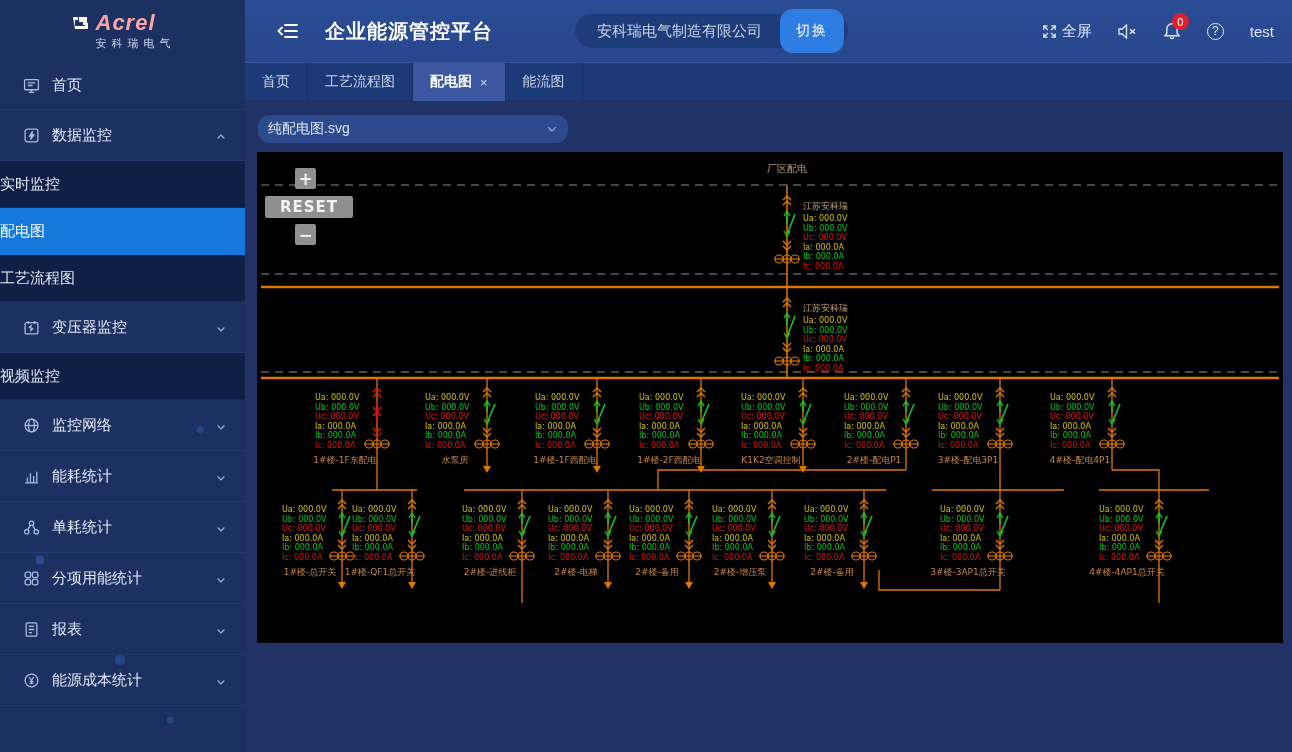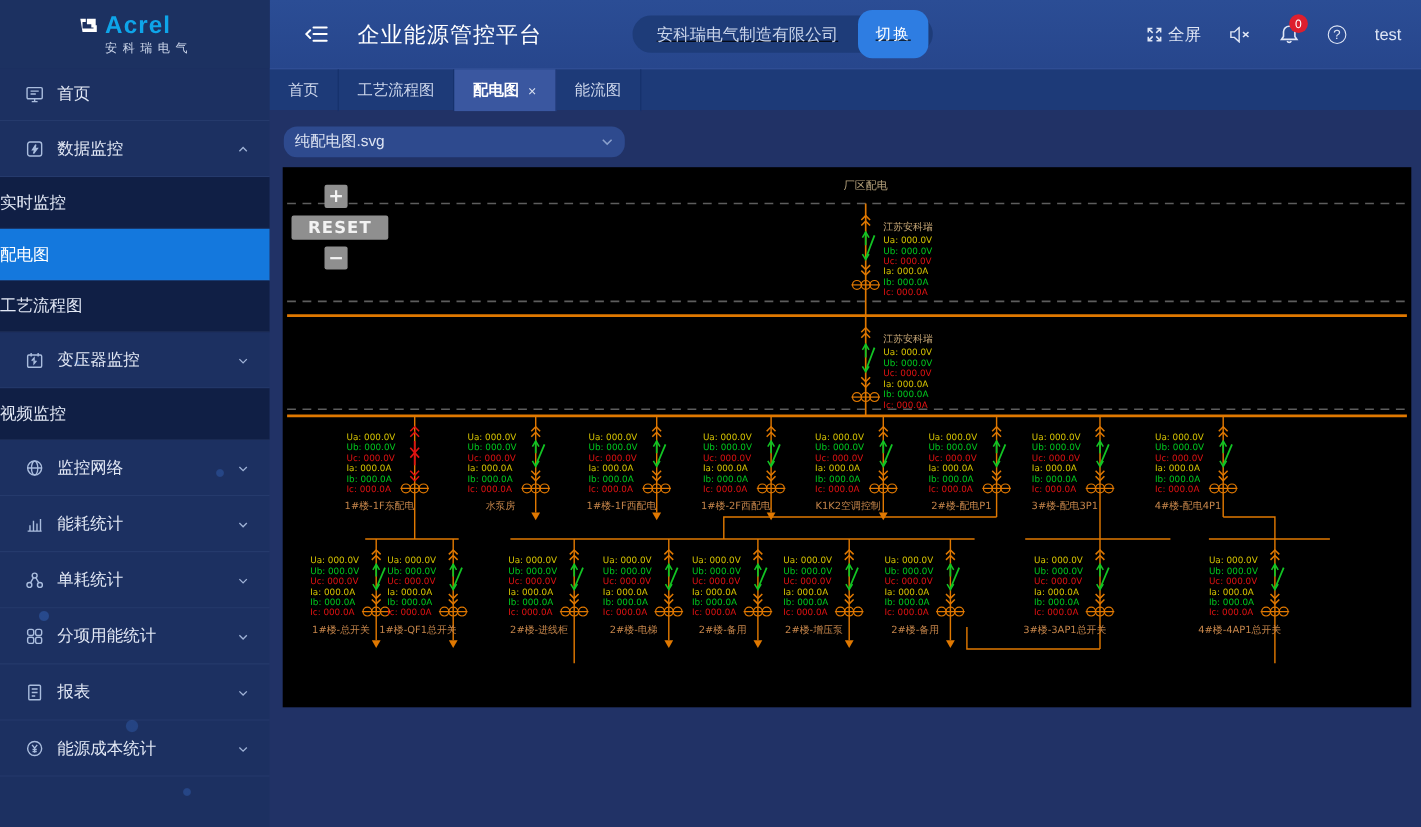--- a/index.html
+++ b/index.html
@@ -9,36 +9,36 @@
 
 .sidebar{position:absolute;left:0;top:0;width:245px;height:752px;background:#1c3061;color:#dfe6f5;z-index:3;
  background-image:radial-gradient(circle 5px at 40px 560px,rgba(60,120,220,.35) 0 4px,transparent 5px),
  radial-gradient(circle 4px at 200px 430px,rgba(60,120,220,.3) 0 3px,transparent 4px),
  radial-gradient(circle 6px at 120px 660px,rgba(60,120,220,.28) 0 5px,transparent 6px),
  radial-gradient(circle 3px at 70px 330px,rgba(80,140,230,.3) 0 2px,transparent 3px),
  radial-gradient(circle 4px at 170px 720px,rgba(60,120,220,.3) 0 3px,transparent 4px);}
 .logo{height:62px;display:flex;align-items:center;justify-content:center;background:#1c3161;}
 .logo-mark{margin-right:6px;margin-top:-12px;}
 .logo-text{text-align:left;}
-.brand{font-size:22px;font-weight:bold;color:#0ea5e9;line-height:22px;letter-spacing:1px;}
+.brand{font-size:22px;font-weight:bold;font-style:italic;color:#fca5a5;line-height:22px;letter-spacing:1px;}
 .brand-sub{font-size:11px;color:#ccd6ea;letter-spacing:5px;margin-top:2px;}
 .nav-item{position:relative;height:47px;display:flex;align-items:center;font-size:15px;color:#e2e8f5;cursor:pointer;border-bottom:1px solid rgba(120,150,210,.10);}
 .nav-item.item,.nav-item.group{padding-left:22px;height:48px;}
 .nav-item.group{height:51px;}
 .nav-item.subitem{background:#101f45;}
 .nav-item.subitem.active{background:#1478dd;color:#fff;}
 .nav-ic-wrap{width:18px;height:18px;margin-right:12px;color:#aabdde;display:inline-flex;align-items:center;justify-content:center;}
 .nav-chev{position:absolute;right:18px;top:50%;margin-top:-6px;width:12px;height:12px;color:#9fb2d6;}
 .nav-chev.up svg{transform:rotate(180deg);}
 
 
 .header{position:absolute;left:245px;top:0;width:1047px;height:62px;background:linear-gradient(180deg,#2b4d95,#27468c);display:flex;align-items:center;z-index:2;}
 .collapse{margin-left:32px;cursor:pointer;display:flex;}
-.htitle{margin-left:26px;font-size:20px;font-weight:normal;color:#fff;letter-spacing:1px;}
-.company-pill{position:absolute;left:330px;top:14px;height:34px;background:#1e3c79;border-radius:17px;display:flex;align-items:center;padding:0 4px 0 22px;text-decoration:underline;}
+.htitle{margin-left:26px;font-size:20px;font-weight:bold;color:#fff;letter-spacing:1px;}
+.company-pill{position:absolute;left:330px;top:14px;height:34px;background:#1e3c79;border-radius:17px;display:flex;align-items:center;padding:0 4px 0 22px;}
 .company-name{font-size:15px;color:#c9d4ea;margin-right:18px;}
 .switch-btn{height:44px;padding:0 16px;border-radius:13px;background:#2e7de2;color:#fff;font-size:14px;display:flex;align-items:center;cursor:pointer;letter-spacing:2px;}
 .hright{position:absolute;right:18px;top:0;height:62px;display:flex;align-items:center;gap:26px;color:#dfe6f5;}
 .hbtn{display:flex;align-items:center;gap:5px;font-size:15px;cursor:pointer;}
 .bell-wrap{position:relative;cursor:pointer;display:flex;}
 .badge{position:absolute;left:9px;top:-9px;min-width:17px;height:17px;border-radius:9px;background:#dd1f2e;color:#fff;font-size:11px;display:flex;align-items:center;justify-content:center;padding:0 3px;}
 .help{width:17px;height:17px;border:1.4px solid #dfe6f5;border-radius:50%;font-size:12px;display:flex;align-items:center;justify-content:center;cursor:pointer;}
 .uname{font-size:15px;cursor:pointer;}
 
 

